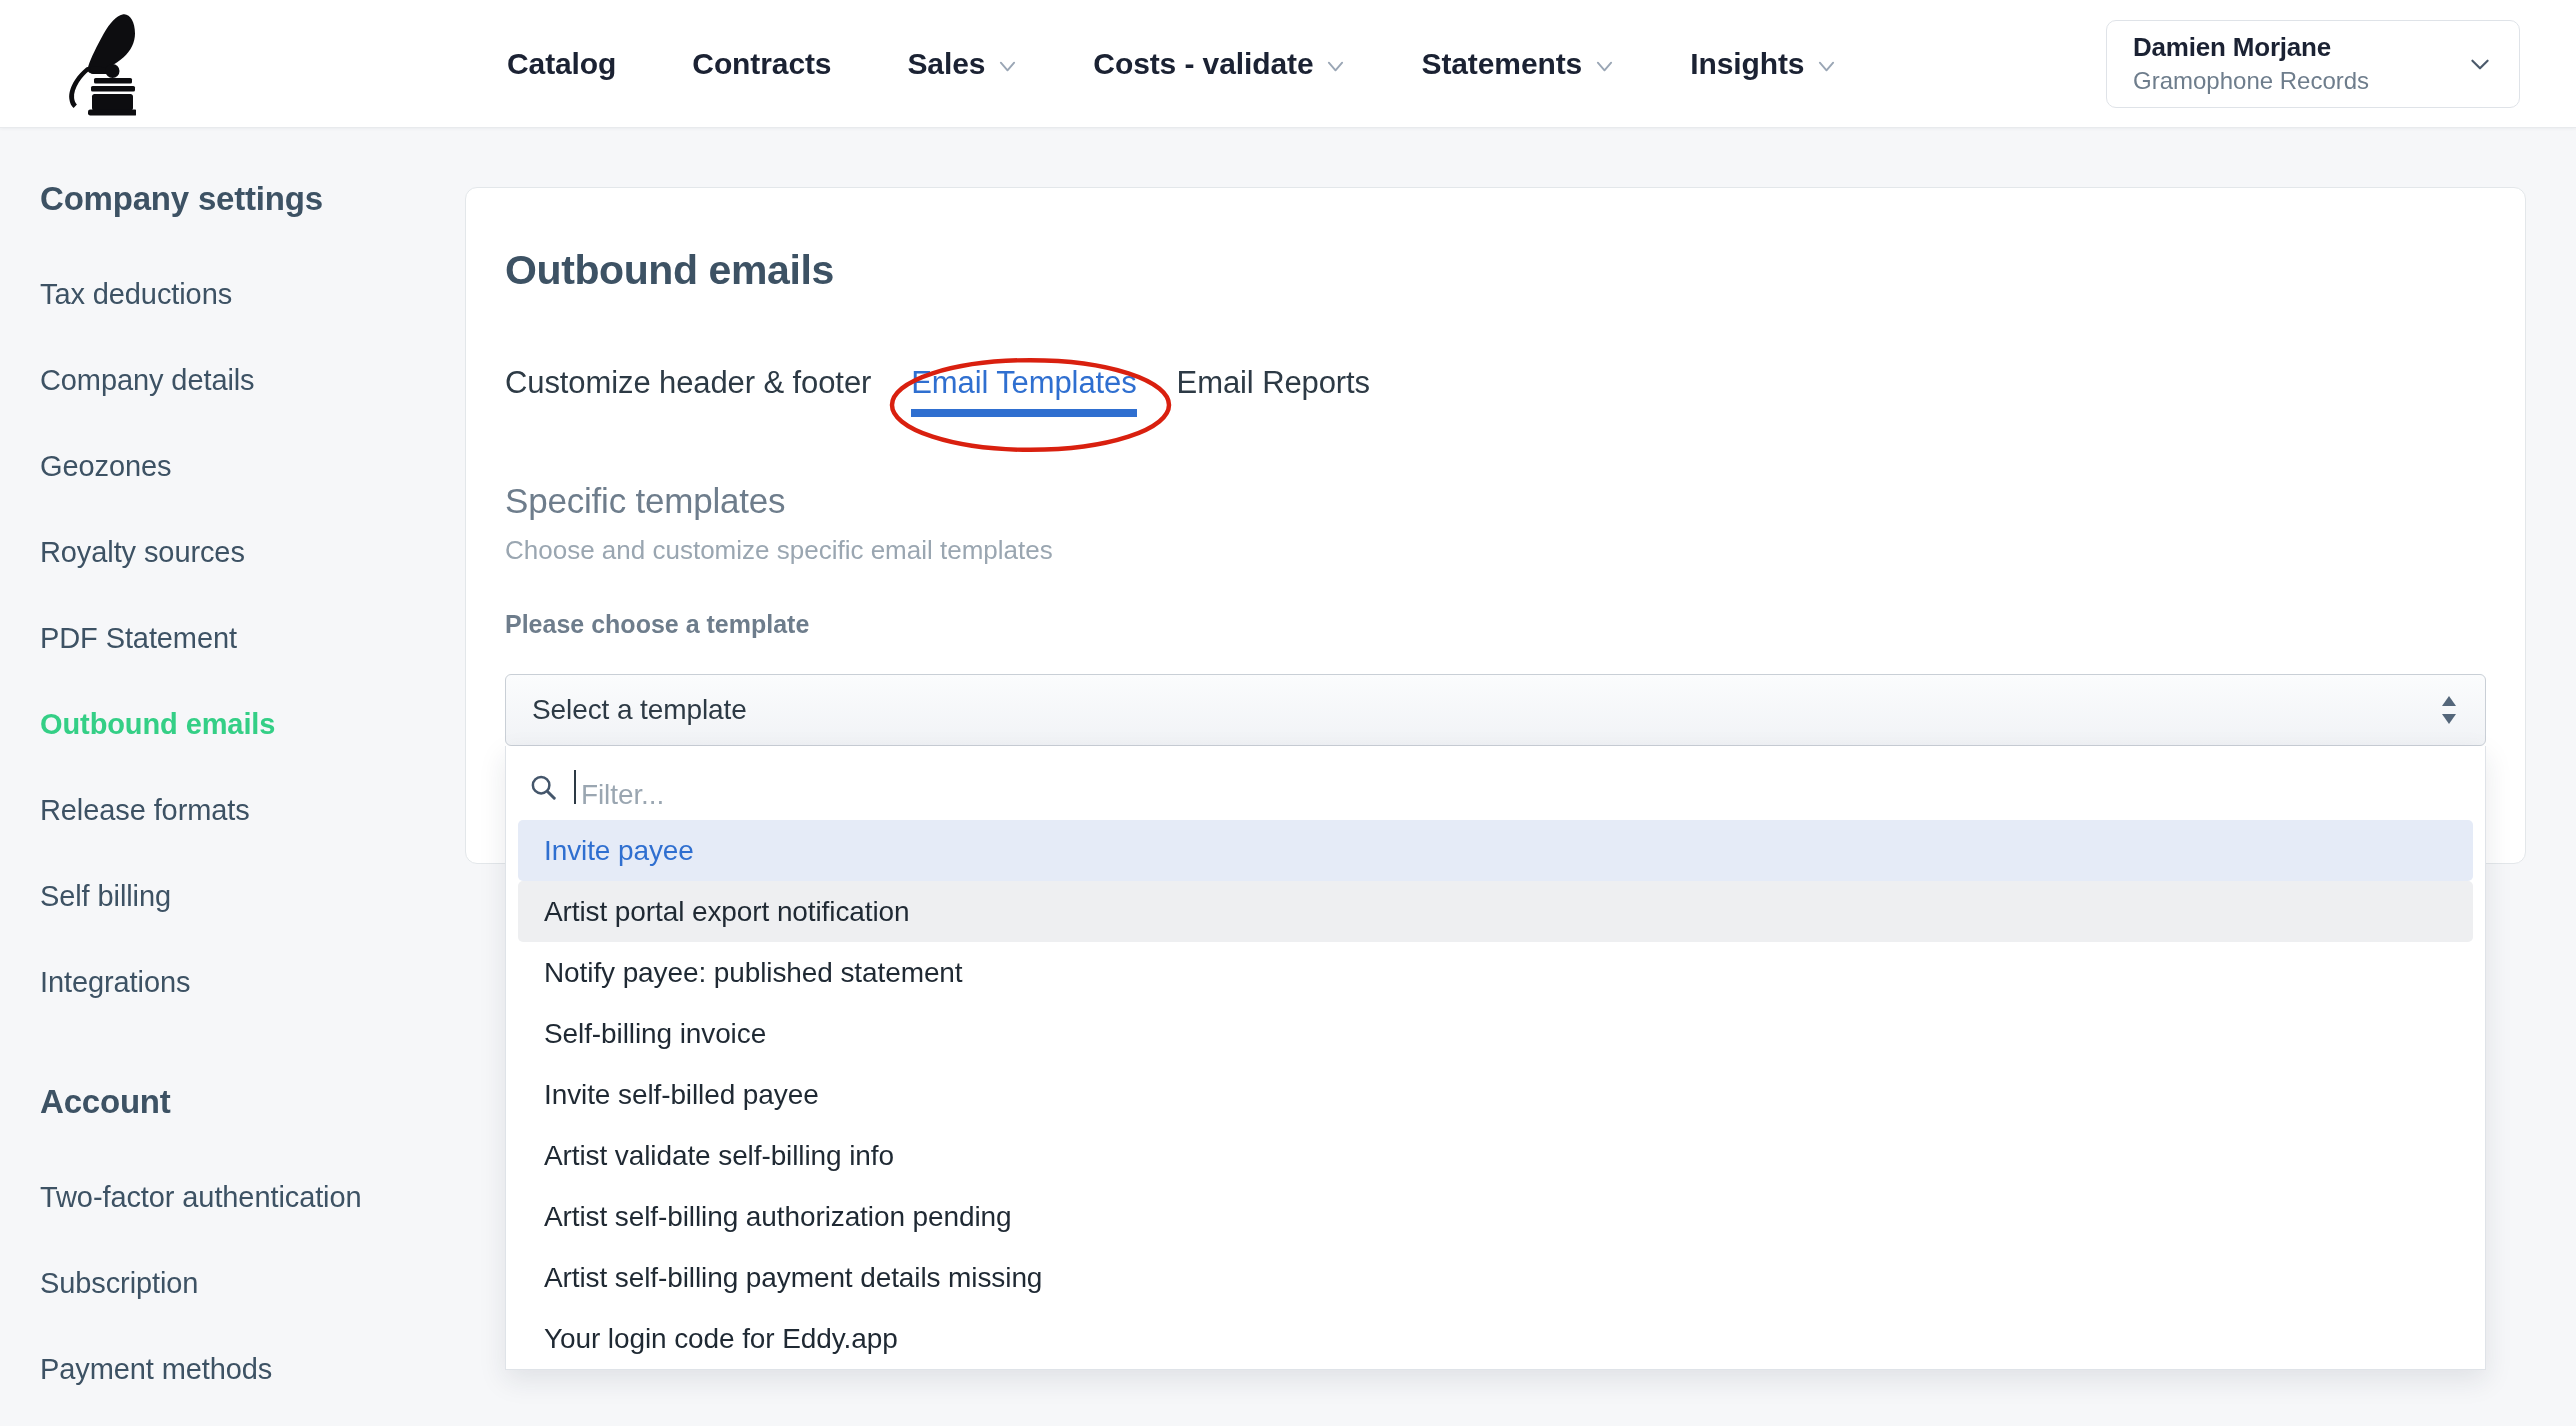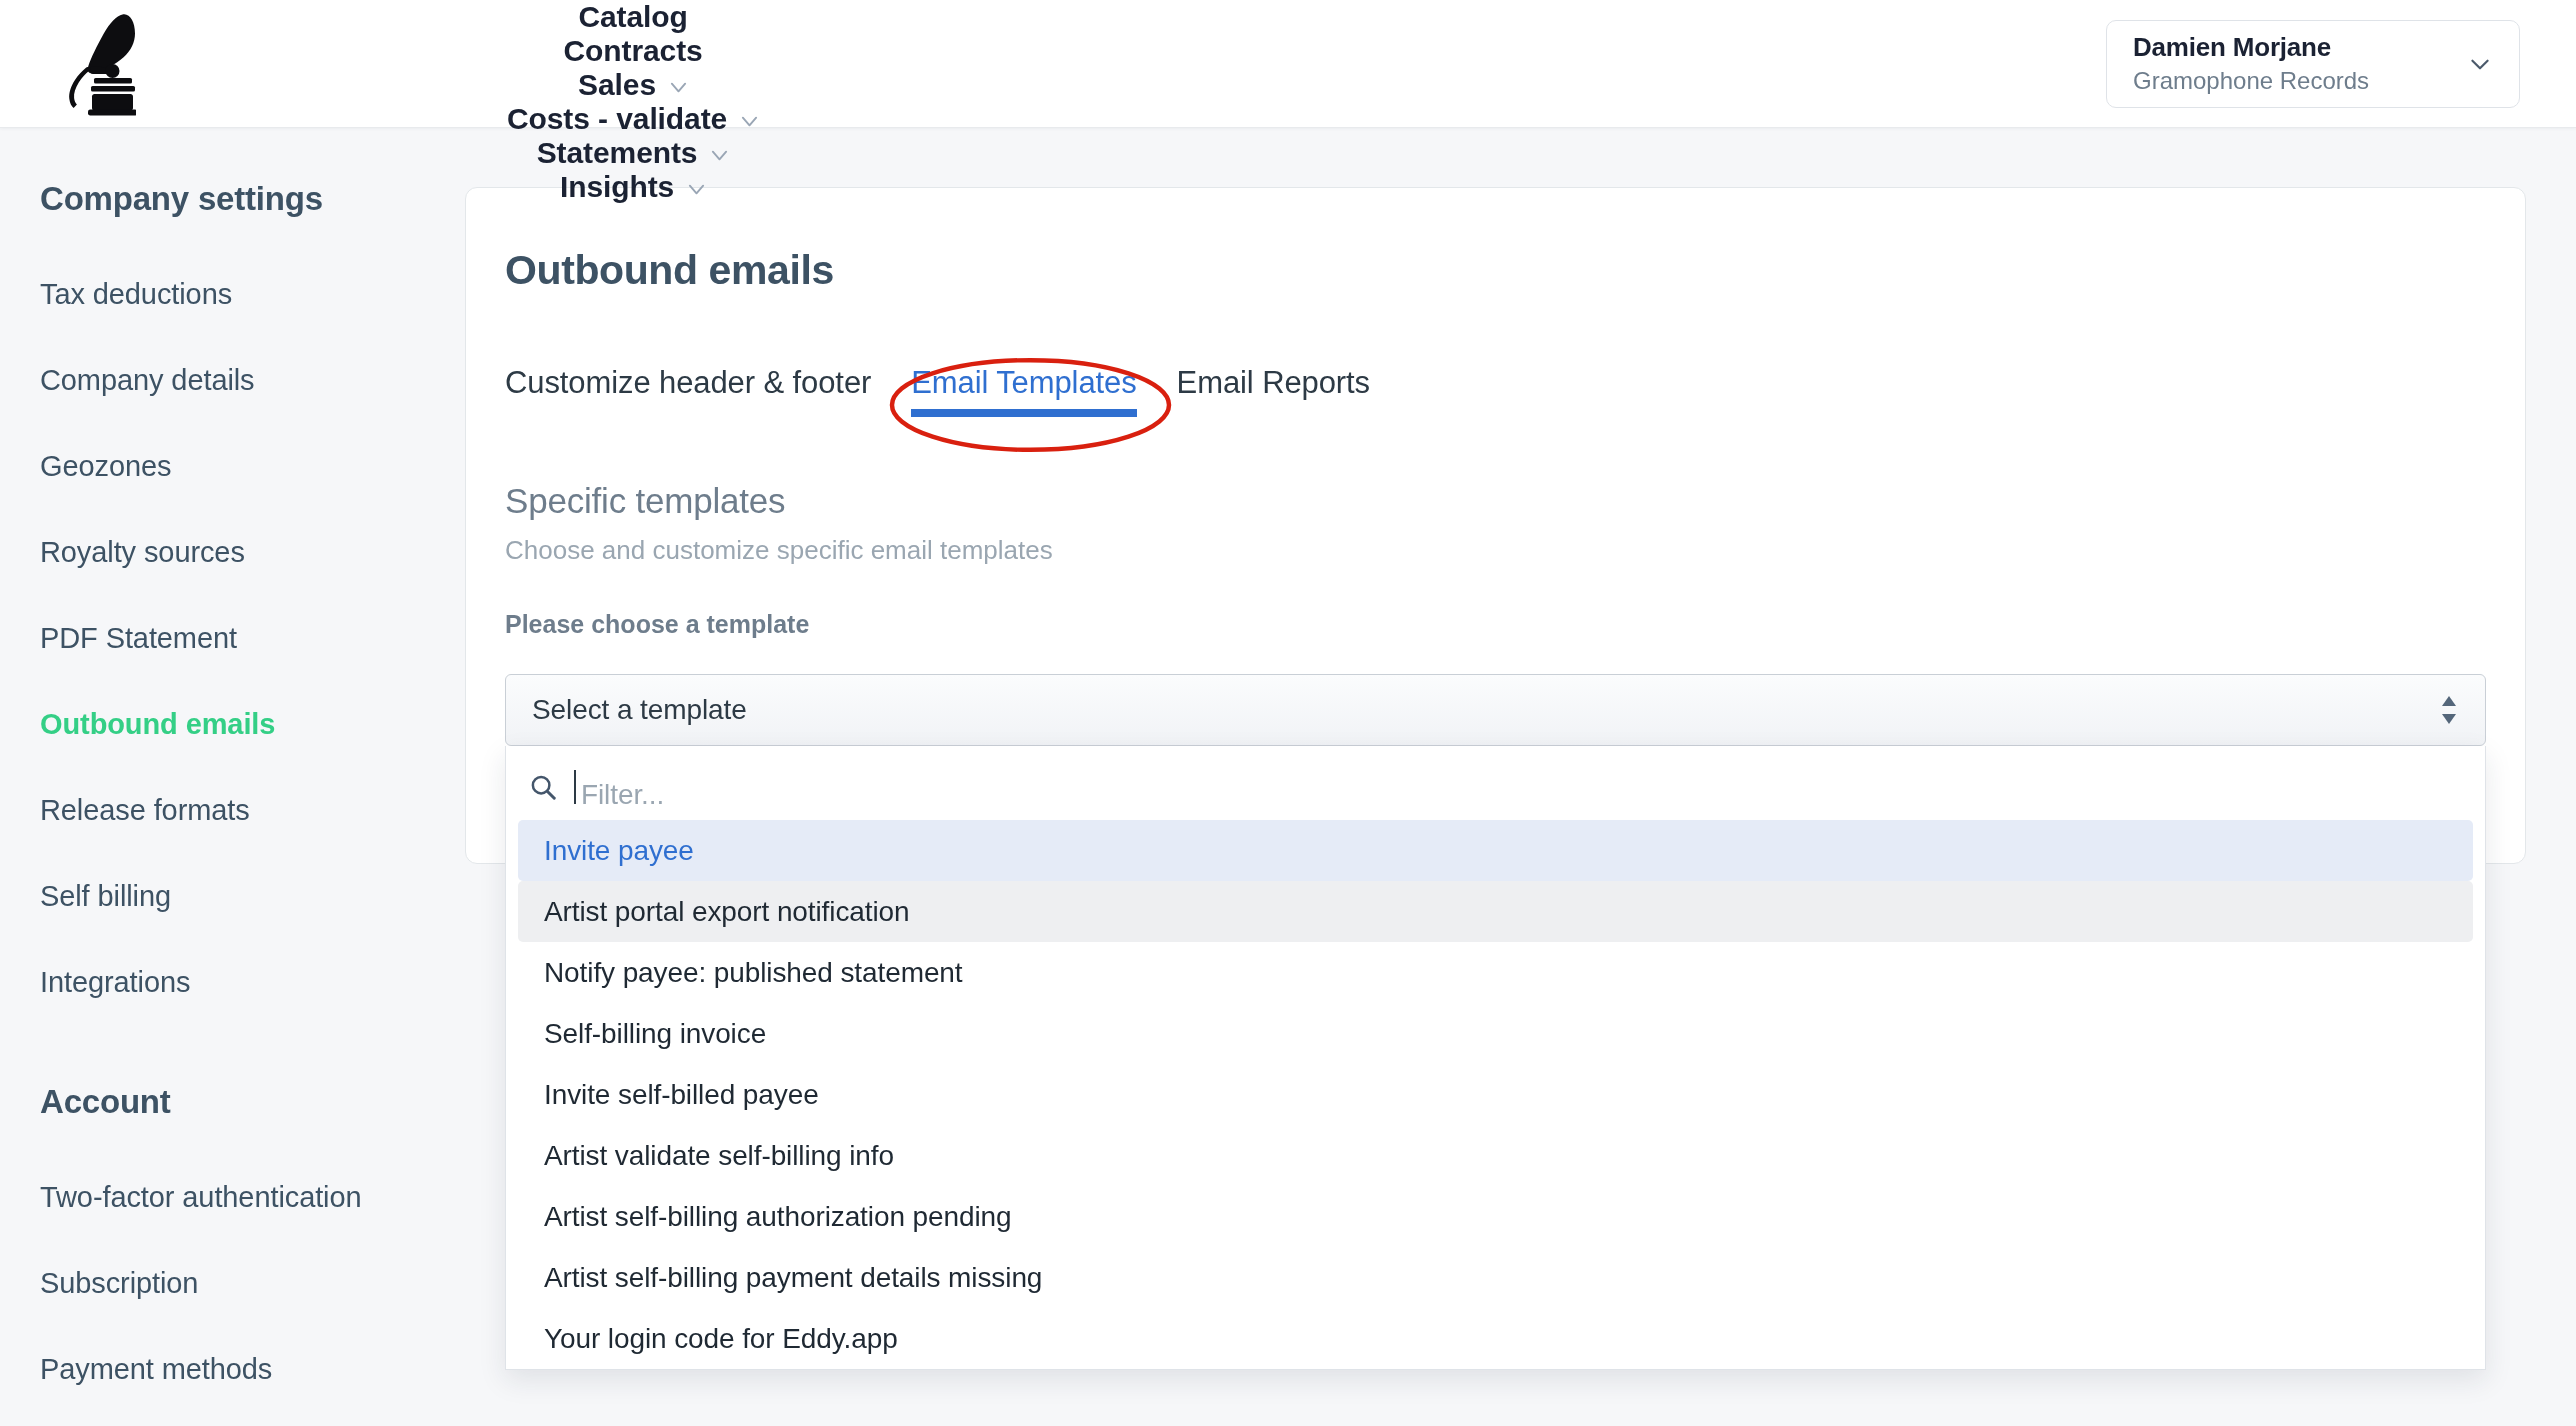--- a/index.html
+++ b/index.html
@@ -44,21 +44,20 @@
   .logo-wrap svg { display: block; }
 
   .mainnav {
     position: absolute;
     left: 469px;
     top: 0;
     height: 128px;
     display: flex;
     align-items: center;
     gap: 0px;
-    flex-direction: column;
   }
   .navitem {
     display: flex;
     align-items: center;
     gap: 13px;
     font-size: 30px;
     font-weight: 700;
     color: #1b2233;
     letter-spacing: -0.1px;
     padding: 0 38px;

